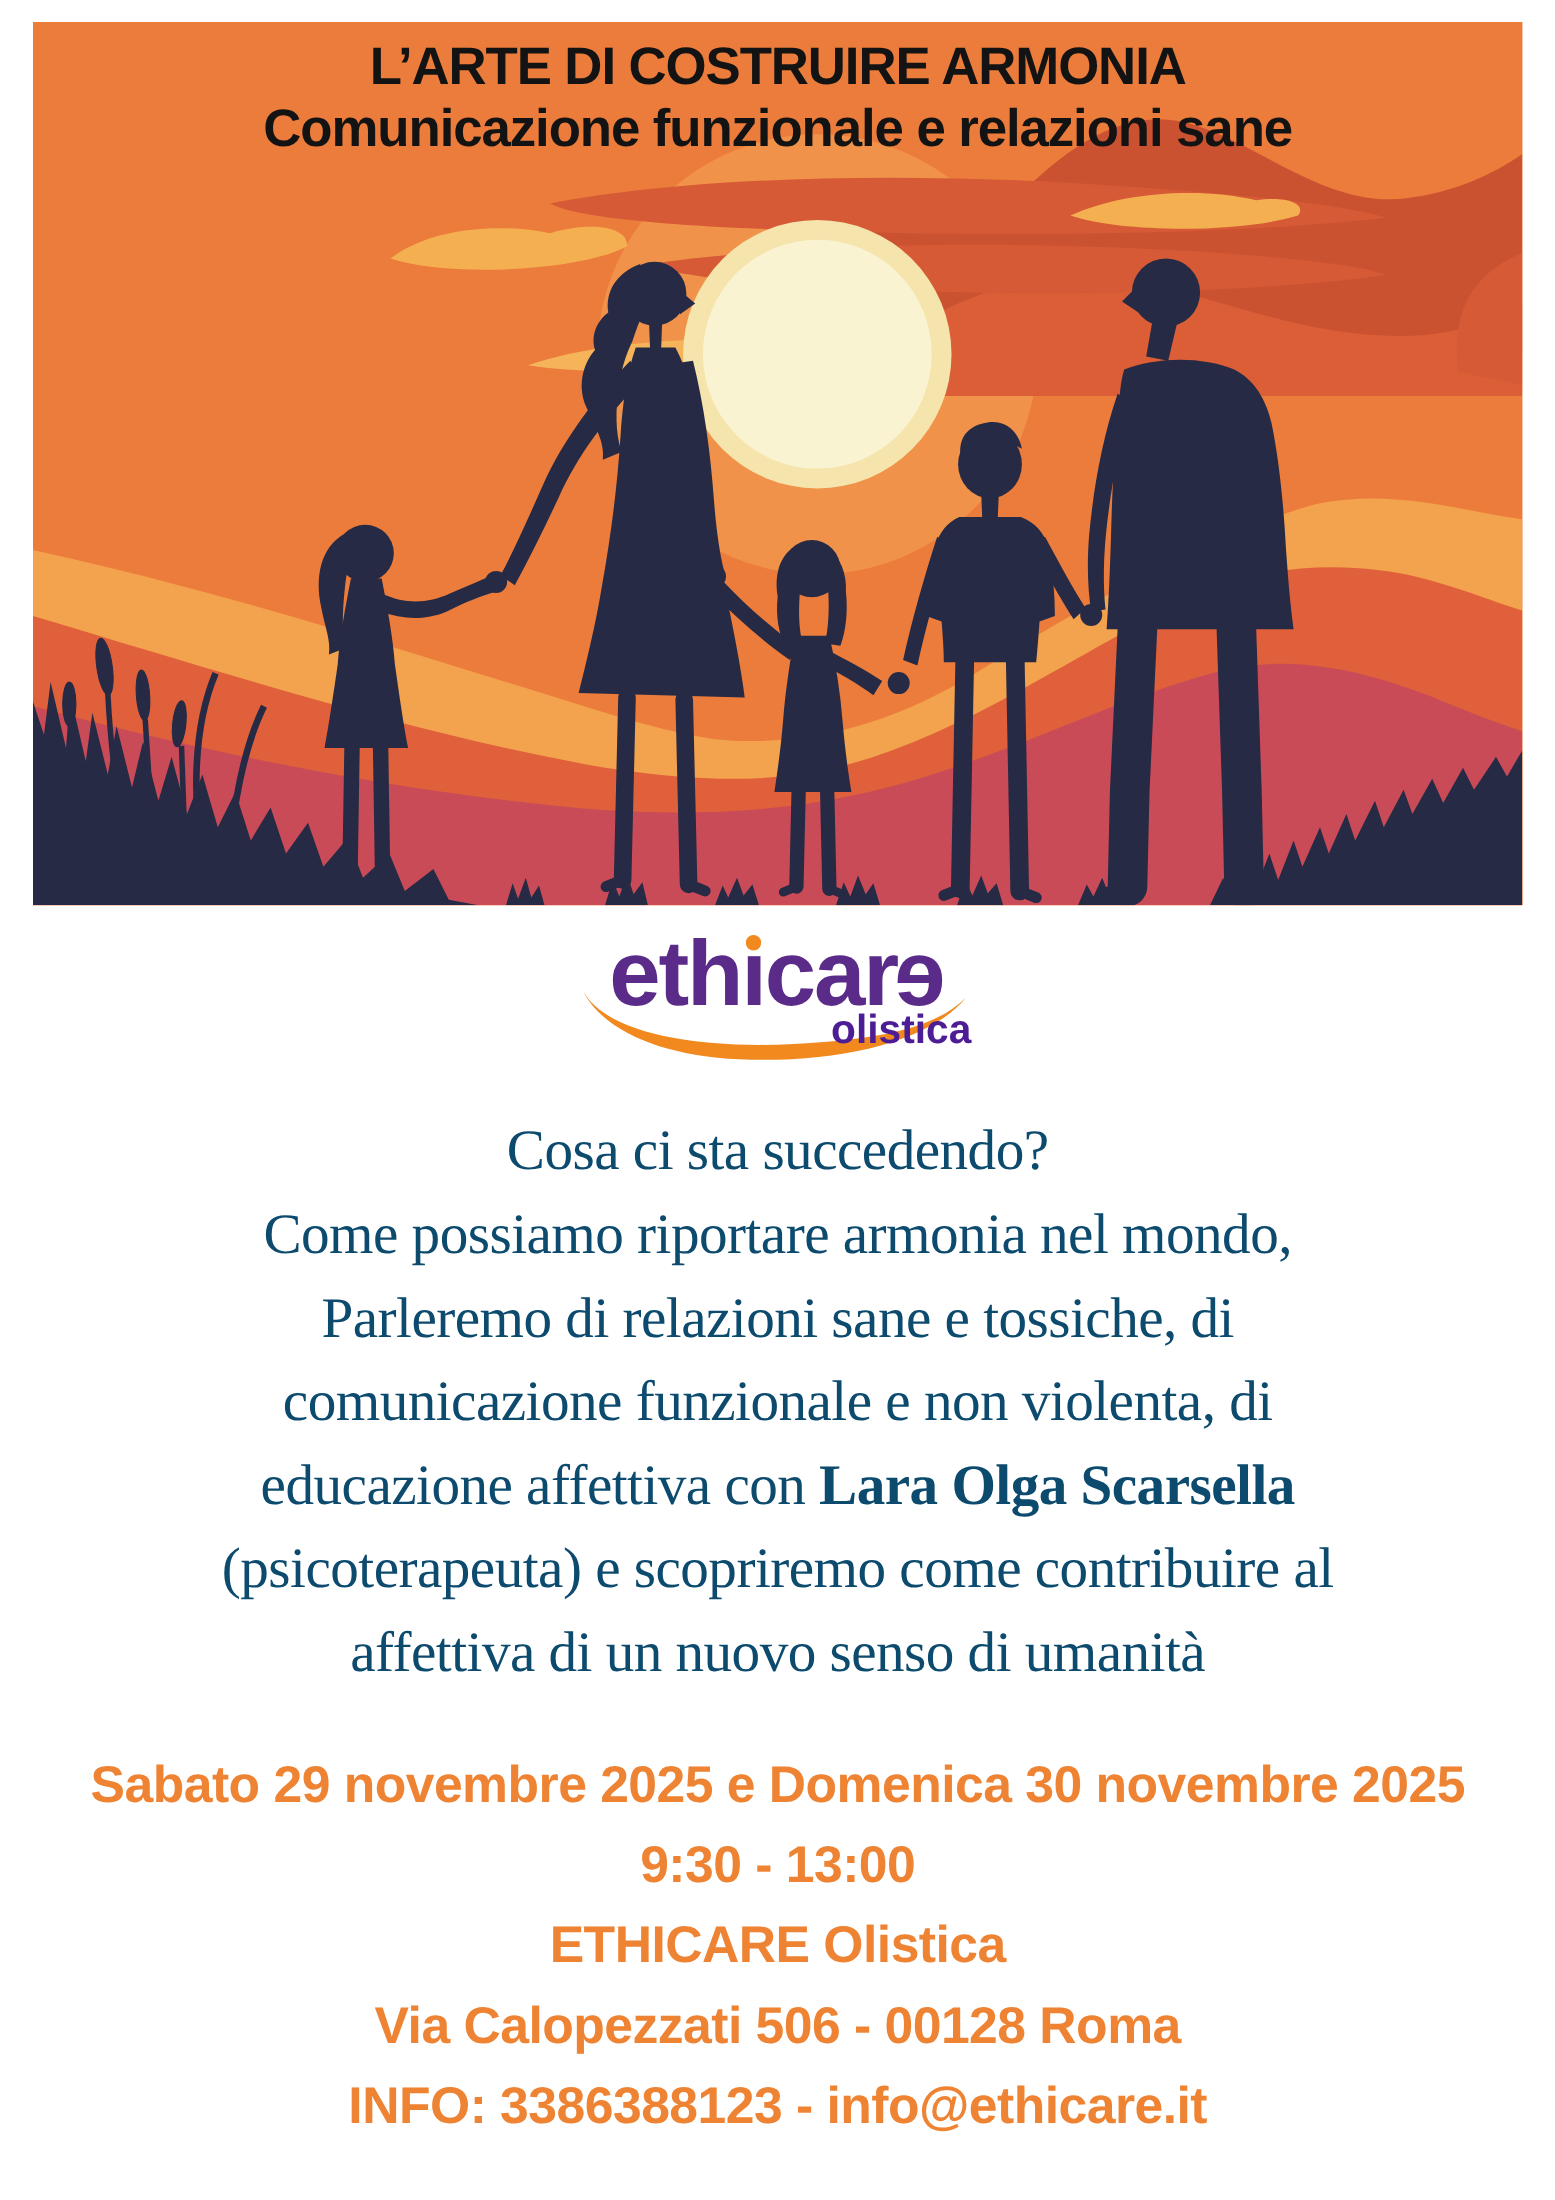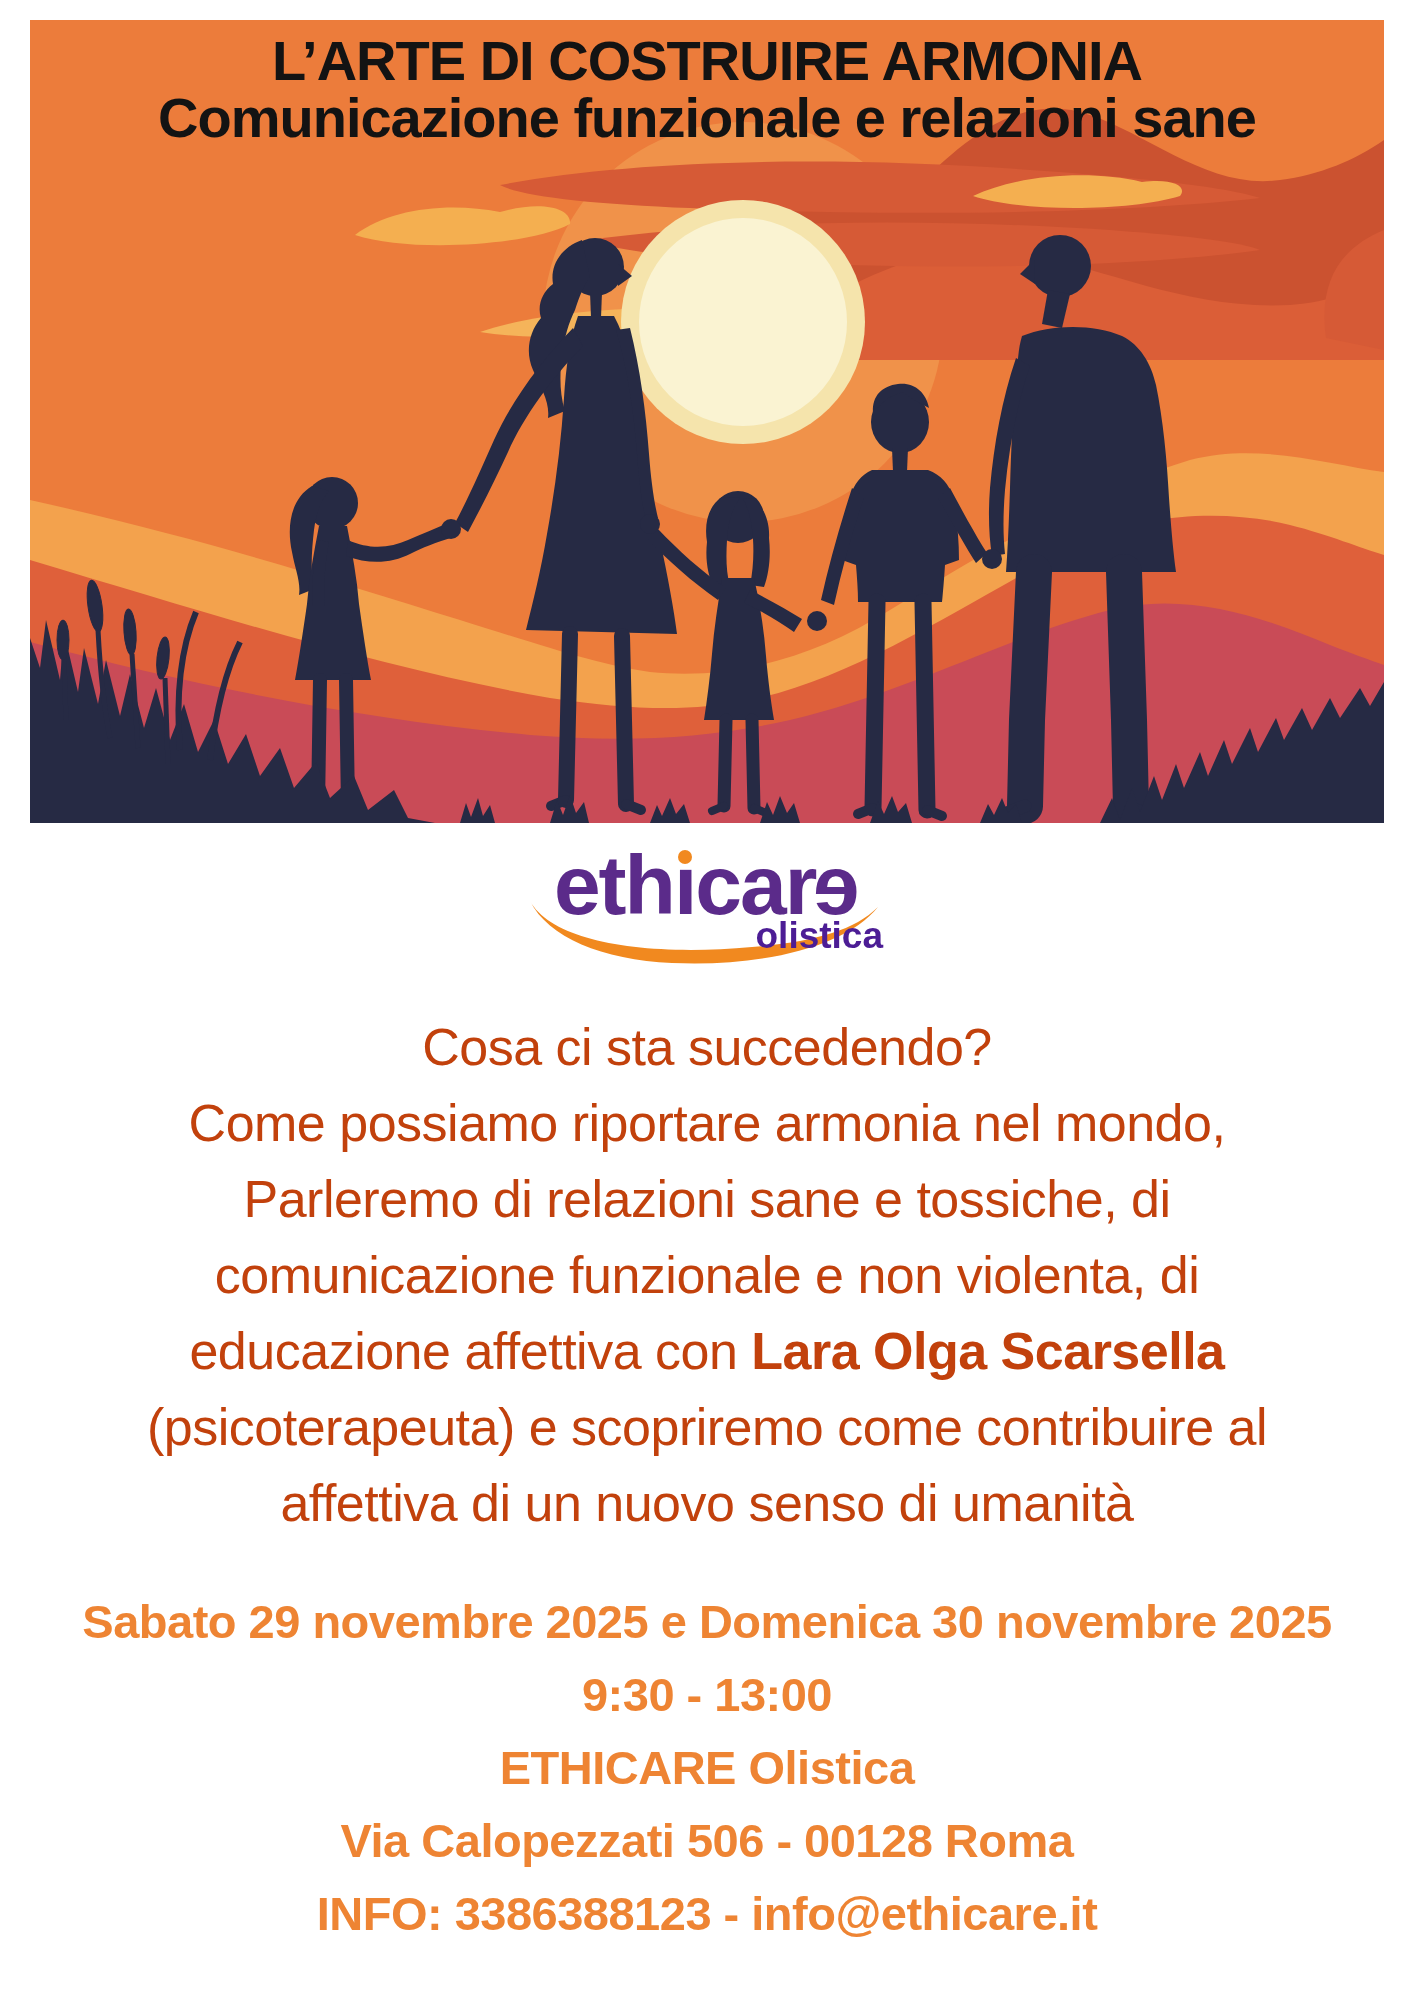--- a/index.html
+++ b/index.html
@@ -8,21 +8,21 @@
     font-family:"Liberation Sans","DejaVu Sans",sans-serif;
   }
   
   .illustration-wrap{
     position:relative;margin:20px 30px 0 30px;width:1354px;height:803px;
     overflow:hidden;background:#EC7C3B;
   }
   .illustration-wrap svg{display:block;width:100%;height:100%;}
   .poster-title{
     position:absolute;top:12px;left:0;width:100%;text-align:center;
-    color:#131313;font-weight:bold;font-size:56px;line-height:57px;
+    color:#131313;font-weight:bold;font-size:48px;line-height:57px;
     letter-spacing:-1px;z-index:5;
   }
   
   .logo-block{width:380px;margin:20px auto 0 auto;position:relative;height:140px;}
   .logo-word{
     position:relative;z-index:2;text-align:center;
     font-size:84px;line-height:84px;font-weight:bold;color:#5B2B8A;letter-spacing:-2px;
   }
   .logo-word .iwrap{position:relative;display:inline-block;}
   .logo-word .idot{
@@ -30,22 +30,22 @@
     width:14px;height:14px;border-radius:50%;background:#F1891F;
   }
   .logo-word .mirror{display:inline-block;transform:scaleX(-1);}
   .logo-swoosh{position:absolute;left:-2px;top:52px;width:384px;height:76px;z-index:1;}
   .logo-sub{
     position:relative;z-index:2;text-align:right;padding-right:14px;margin-top:-12px;
     font-size:37px;font-weight:bold;color:#4c1d95;
   }
   
   .intro{
-    margin-top:26px;text-align:center;color:#c2410c;
-    font-size:52px;line-height:76px;letter-spacing:-0.5px;
+    margin-top:26px;text-align:center;color:#0c4a6e;
+    font-size:52px;line-height:76px;letter-spacing:-0.5px;font-family:Liberation Serif, serif;
   }
   .intro b{font-weight:bold;text-align:center;}
   
   .details{
     margin-top:44px;text-align:center;color:#EE8433;font-weight:bold;
     font-size:47px;line-height:73px;letter-spacing:-0.5px;
   }
 </style>
 </head>
 <body>

